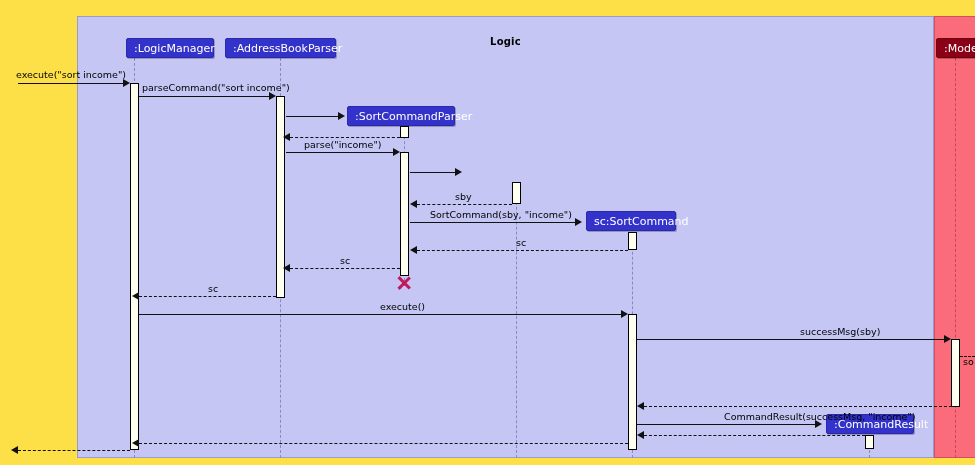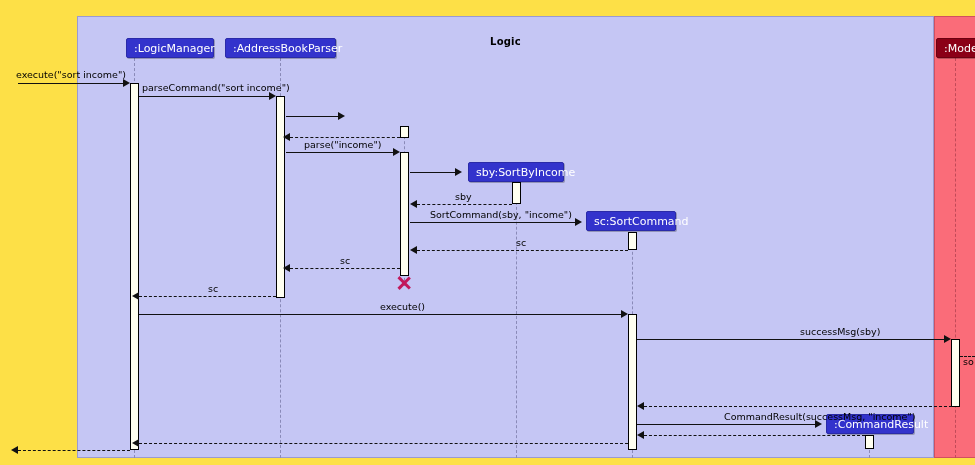--- a/index.html
+++ b/index.html
@@ -160,24 +160,24 @@
   <div class="lifeline red-ll" style="left:955px; top:58px;  height:400px;"></div>
 
   <div class="participant p-blue" style="left:90px; top:38px; width:88px;margin-left:36px;">
     <span>:LogicManager</span>
   </div>
 
   <div class="participant p-blue" style="left:225px; top:38px; width:111px;">
     <span>:AddressBookParser</span>
   </div>
 
-
-  <div class="participant p-blue" style="left:468px; top:162px; width:96px;">
-    <span>sby:SortByIncome</span>
-  </div>
+  <div class="participant p-blue" style="left:347px; top:106px; width:108px;">
+    <span>:SortCommandParser</span>
+  </div>
+
 
   <div class="participant p-blue" style="left:586px; top:211px; width:90px;">
     <span>sc:SortCommand</span>
   </div>
 
   <div class="participant p-blue" style="left:826px; top:414px; width:88px;">
     <span>:CommandResult</span>
   </div>
 
   <div class="participant p-red" style="left:936px; top:38px; width:44px;">

